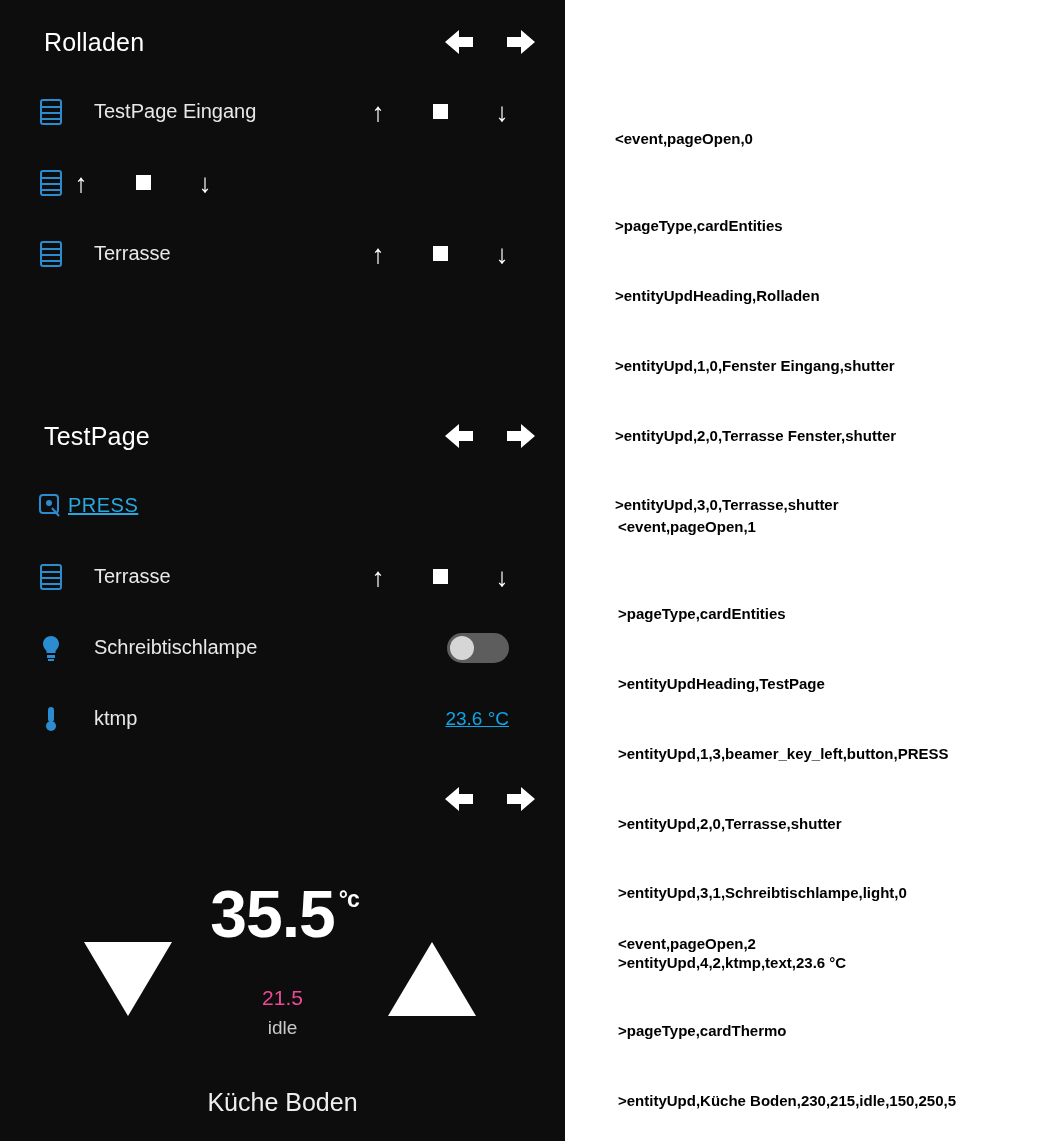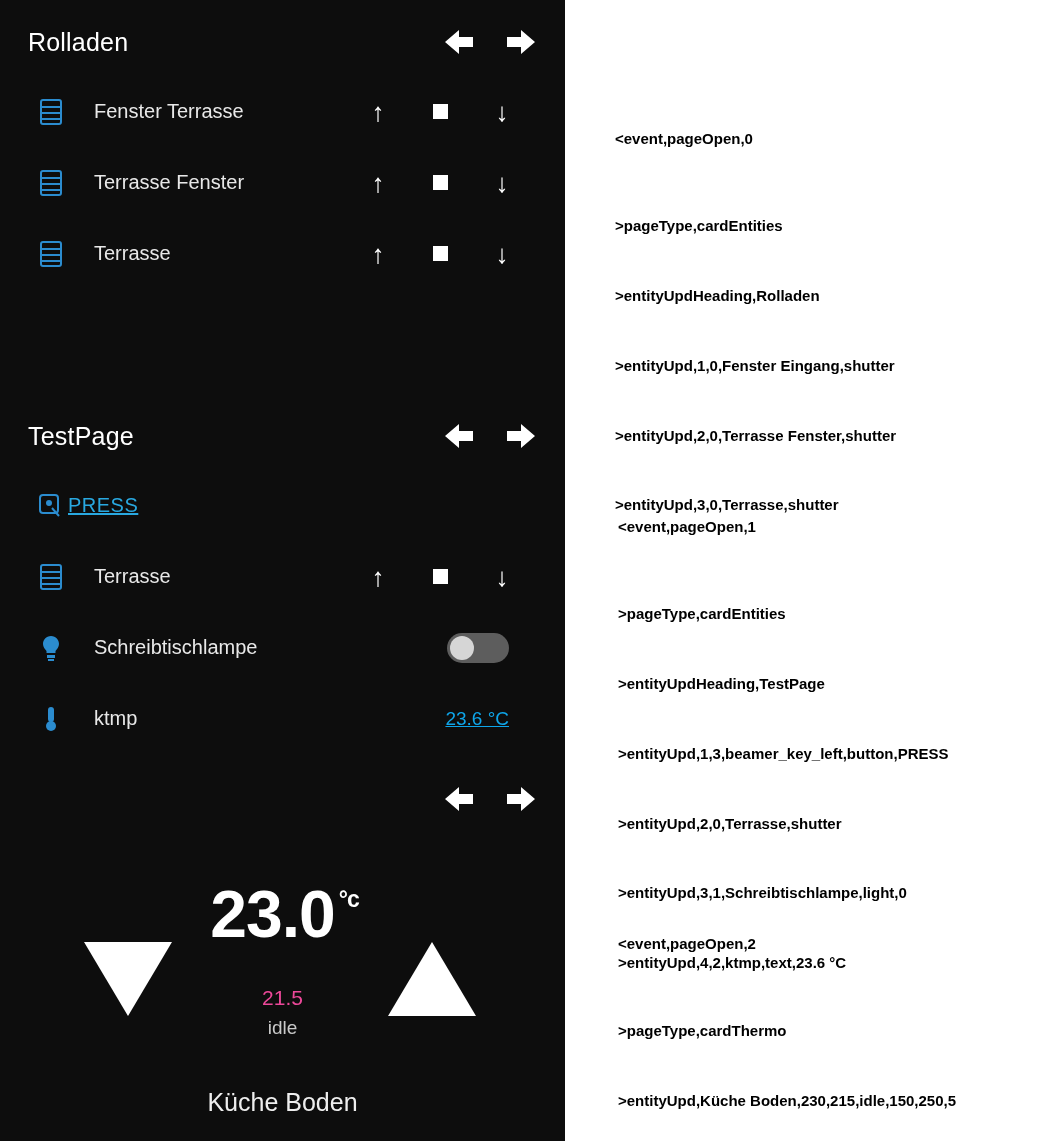--- a/index.html
+++ b/index.html
@@ -35,21 +35,21 @@
   .card {
     position: absolute;
     left: 0;
     width: 565px;
     color: #ffffff;
   }
   .card-header {
     display: flex;
     align-items: center;
     justify-content: space-between;
-    padding: 0 24px 0 28px;
+    padding: 0 24px 0 44px;
     height: 56px;
   }
   .card-title {
     font-size: 25px;
     color: #ffffff;
     letter-spacing: 0.2px;
   }
   .nav-arrows {
     display: flex;
     gap: 26px;
@@ -250,40 +250,39 @@
 
       <div class="entity-row">
         <span class="entity-icon">
           <svg width="22" height="26" viewBox="0 0 22 26">
               <rect x="1" y="1" width="20" height="24" rx="2" fill="none" stroke="#2b8ccf" stroke-width="2"></rect>
               <line x1="2" y1="8" x2="20" y2="8" stroke="#2b8ccf" stroke-width="2"></line>
               <line x1="2" y1="14" x2="20" y2="14" stroke="#2b8ccf" stroke-width="2"></line>
               <line x1="2" y1="20" x2="20" y2="20" stroke="#2b8ccf" stroke-width="2"></line>
             </svg>
         </span>
-        <span class="entity-name">Fenster Terrasse</span>
+        <span class="entity-name">TestPage Eingang</span>
         <span class="shutter-controls">
           <span class="sh-btn">↑</span>
           <span class="sh-btn">
               <span class="sh-stop"></span>
             </span>
           <span class="sh-btn">↓</span>
         </span>
       </div>
 
       <div class="entity-row">
         <span class="entity-icon">
           <svg width="22" height="26" viewBox="0 0 22 26">
               <rect x="1" y="1" width="20" height="24" rx="2" fill="none" stroke="#2b8ccf" stroke-width="2"></rect>
               <line x1="2" y1="8" x2="20" y2="8" stroke="#2b8ccf" stroke-width="2"></line>
               <line x1="2" y1="14" x2="20" y2="14" stroke="#2b8ccf" stroke-width="2"></line>
               <line x1="2" y1="20" x2="20" y2="20" stroke="#2b8ccf" stroke-width="2"></line>
             </svg>
         </span>
-        <span class="entity-name">Terrasse Fenster</span>
         <span class="shutter-controls">
           <span class="sh-btn">↑</span>
           <span class="sh-btn">
               <span class="sh-stop"></span>
             </span>
           <span class="sh-btn">↓</span>
         </span>
       </div>
 
       <div class="entity-row">
@@ -393,21 +392,21 @@
       </span>
       <span class="arrow">
         <svg width="38" height="30" viewBox="0 0 38 30">
             <path d="M18 3 L32 15 L18 27 L18 20 L4 20 L4 10 L18 10 Z" fill="#ffffff"></path>
           </svg>
       </span>
     </div>
     <div class="thermo-body">
       <div class="tri tri-down"></div>
       <div class="tri tri-up"></div>
-      <div class="temp-main"><span>23.0</span><span class="temp-unit">°c</span></div>
+      <div class="temp-main"><span>35.5</span><span class="temp-unit">°c</span></div>
       <div class="temp-target">21.5</div>
       <div class="temp-state">idle</div>
     </div>
     <div class="thermo-footer">Küche Boden</div>
   </div>
 
 </div>
 
 <div class="doc">
 

